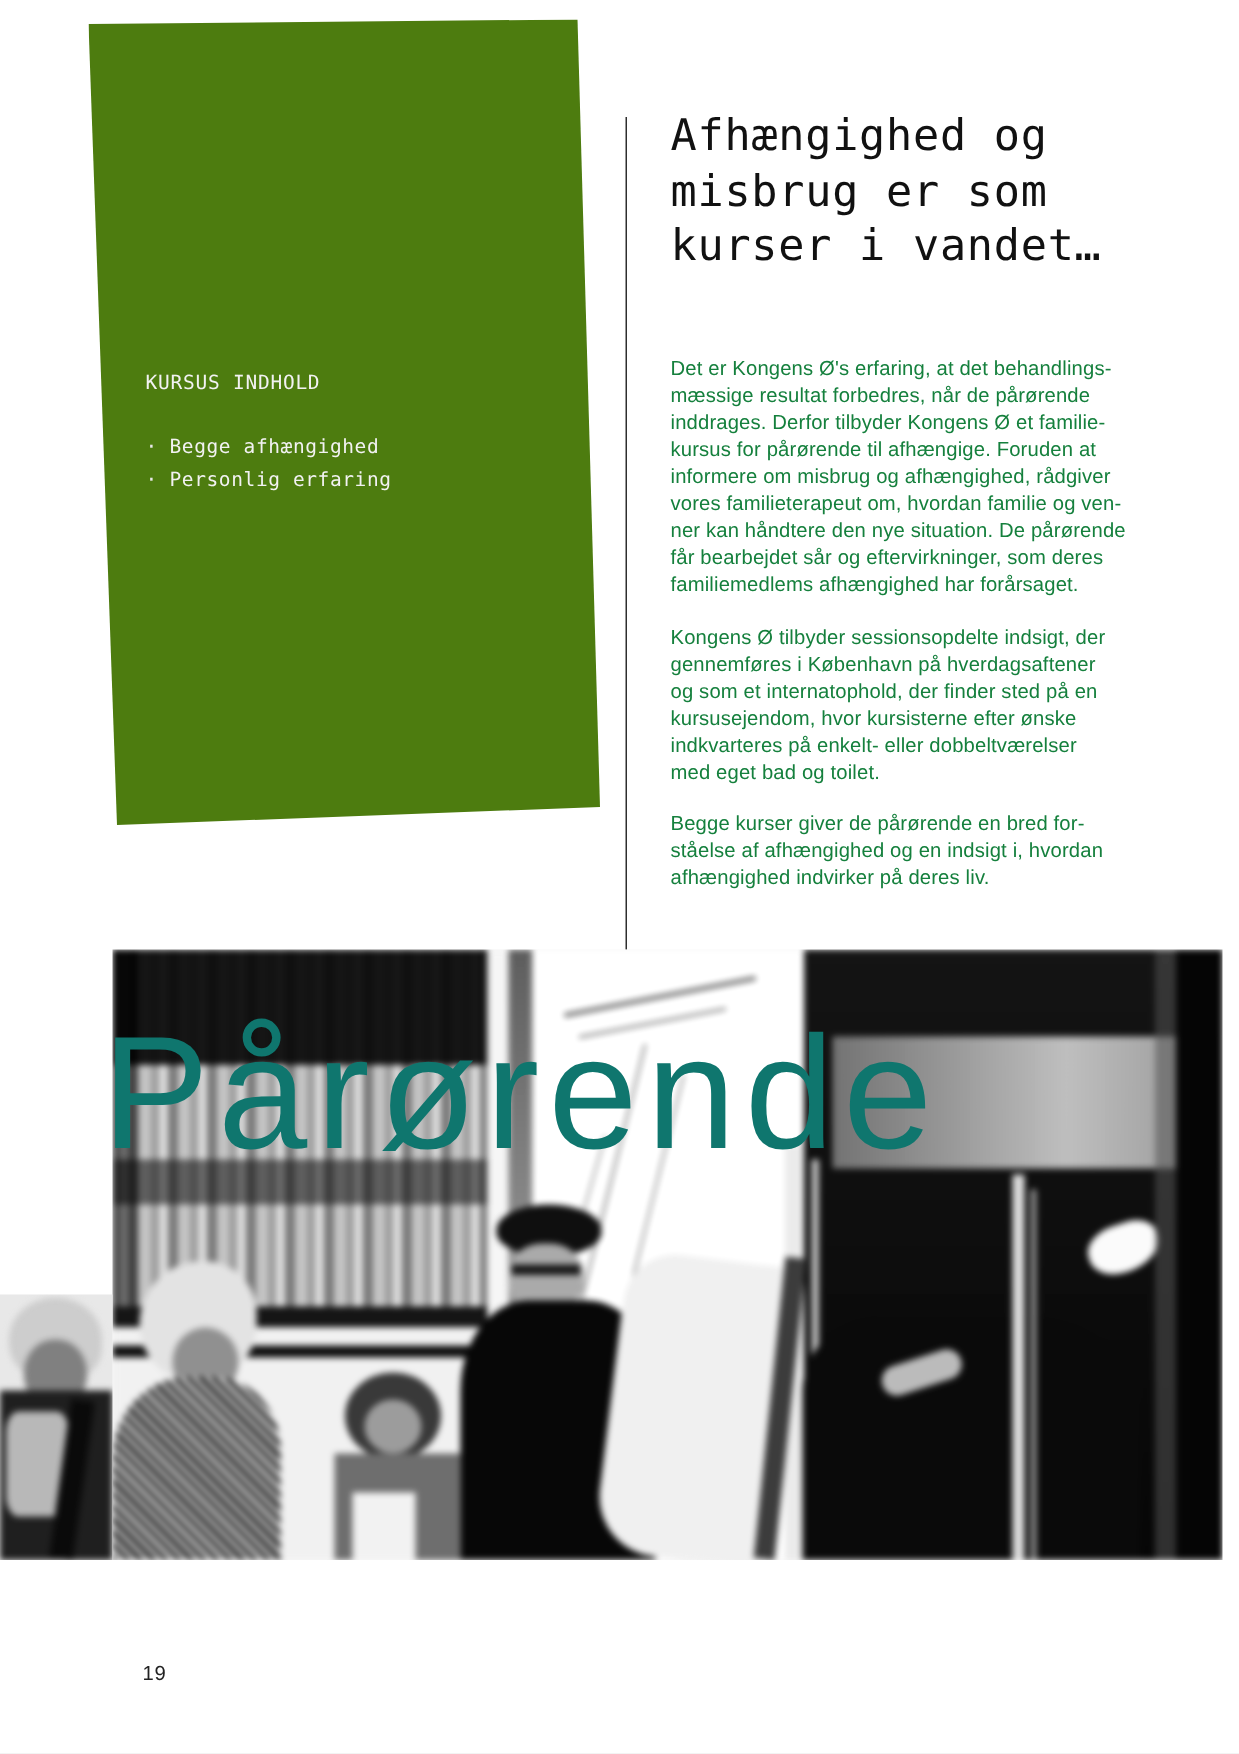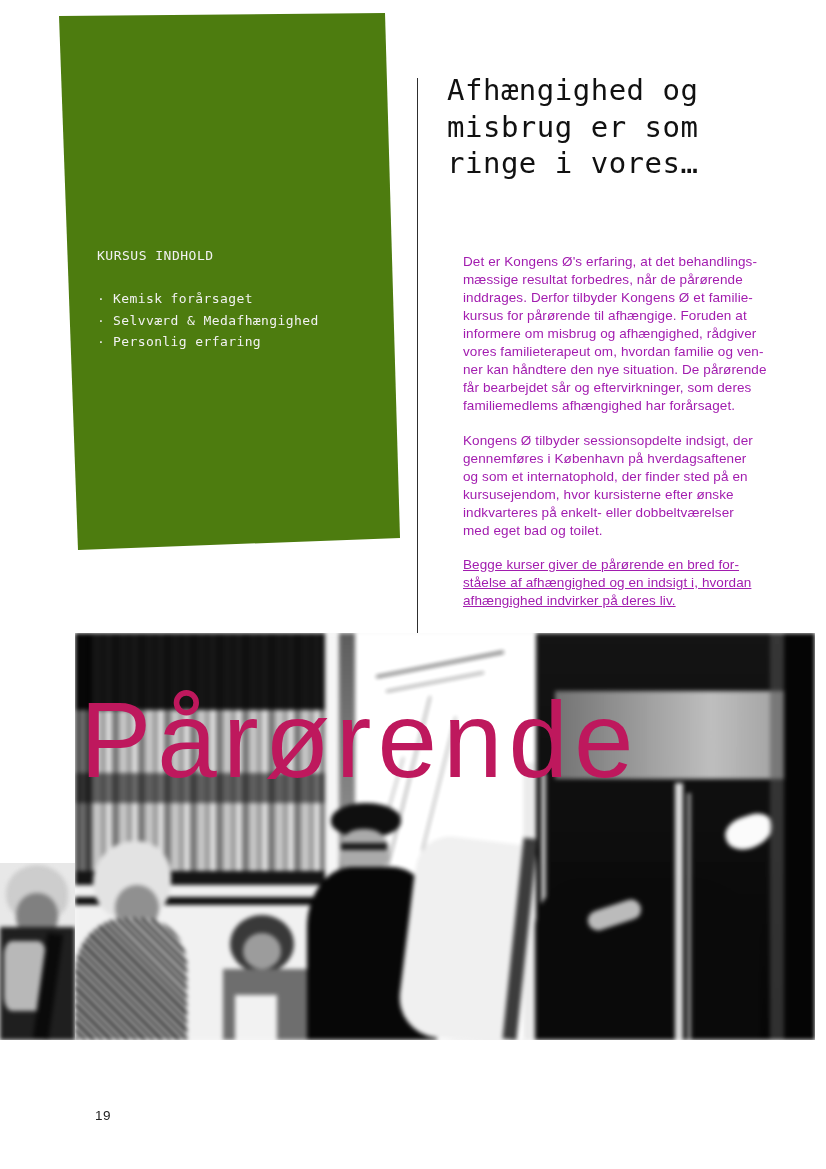--- a/index.html
+++ b/index.html
@@ -27,24 +27,24 @@
   .box-list li{height:21.7px;line-height:21.7px;white-space:nowrap;}
   .box-list .bullet{display:inline-block;width:16px;color:#e8e8e8;}
   
   .divider{position:absolute;left:417px;top:78px;width:1px;height:562px;background:#2e2e2e;}
   .prelines{white-space:pre-line;}
   .headline{
     position:absolute;left:447px;top:72px;margin:0;
     font-family:"DejaVu Sans Mono",monospace;font-weight:400;
     font-size:29px;line-height:36.5px;letter-spacing:.5px;color:#111;
   }
-  .body{position:absolute;left:447px;width:338px;margin:16px;font-size:13.5px;line-height:18px;letter-spacing:.1px;color:#a21caf;}
+  .body{position:absolute;left:447px;width:338px;margin:0;font-size:13.5px;line-height:18px;letter-spacing:.1px;color:#15803d;}
   .p1{top:237px;}
   .p2{top:416px;}
-  .p3{top:540px;text-decoration:underline;}
+  .p3{top:540px;}
   
   .photo-area{position:absolute;left:0;top:630px;width:826px;height:412px;}
   .photo-main{position:absolute;left:75px;top:3px;width:740px;height:407px;background:#f7f7f7;overflow:hidden;}
   .photo-strip{position:absolute;left:0;top:233px;width:75px;height:177px;background:#e8e8e8;overflow:hidden;}
   .ph-blur{position:absolute;left:-10px;top:-10px;right:-10px;bottom:-10px;filter:blur(2.3px) contrast(1.05);}
   .ph-inner{position:absolute;left:10px;top:10px;}
   .photo-main .ph-inner{width:740px;height:407px;}
   .photo-strip .ph-inner{width:75px;height:177px;}
   .ph{position:absolute;}
   
@@ -92,45 +92,44 @@
   .seat{left:460px;top:245px;width:225px;height:162px;background:#101010;border-radius:50px 70px 0 0;}
   .hand{left:512px;top:272px;width:55px;height:20px;background:#b8b8b8;border-radius:10px;transform:rotate(-18deg);}
   
   .s-hair{left:6px;top:2px;width:62px;height:56px;background:#c9c9c9;border-radius:50% 50% 40% 45%;}
   .s-face{left:16px;top:30px;width:42px;height:46px;background:#808080;border-radius:48%;}
   .s-body{left:0;top:64px;width:75px;height:113px;background:#242424;}
   .s-blouse{left:4px;top:78px;width:42px;height:70px;background:#b5b5b5;border-radius:20%;}
   .s-strap{left:40px;top:70px;width:16px;height:107px;background:#101010;transform:rotate(8deg);}
   
   .photo-title{
-    position:absolute;left:68px;top:45px;margin:12px;
+    position:absolute;left:68px;top:45px;margin:0;
     font-family:"Liberation Sans",sans-serif;font-weight:400;
-    font-size:107px;line-height:1;letter-spacing:6px;color:#be185d;white-space:nowrap;
+    font-size:107px;line-height:1;letter-spacing:6px;color:#0f766e;white-space:nowrap;
   }
   .page-number{position:absolute;left:95px;top:1108px;font-size:13.5px;letter-spacing:.5px;color:#222;}
 </style>
 </head>
 <body>
 
 <div class="page">
 
   <div class="course-box">
     <div class="box-heading">KURSUS INDHOLD</div>
     <ul class="box-list">
-      <li><span class="bullet">·</span><span>Kemisk forårsaget</span></li>
-      <li><span class="bullet">·</span><span>Selvværd &amp; Medafhængighed</span></li>
+      <li><span class="bullet">·</span><span>Begge afhængighed</span></li>
       <li><span class="bullet">·</span><span>Personlig erfaring</span></li>
     </ul>
   </div>
 
   <div class="divider"></div>
 
   <h1 class="headline prelines">Afhængighed og
 misbrug er som
-ringe i vores…</h1>
+kurser i vandet…</h1>
   <p class="body p1 prelines">Det er Kongens Ø's erfaring, at det behandlings-
 mæssige resultat forbedres, når de pårørende
 inddrages. Derfor tilbyder Kongens Ø et familie-
 kursus for pårørende til afhængige. Foruden at
 informere om misbrug og afhængighed, rådgiver
 vores familieterapeut om, hvordan familie og ven-
 ner kan håndtere den nye situation. De pårørende
 får bearbejdet sår og eftervirkninger, som deres
 familiemedlems afhængighed har forårsaget.</p>
   <p class="body p2 prelines">Kongens Ø tilbyder sessionsopdelte indsigt, der

